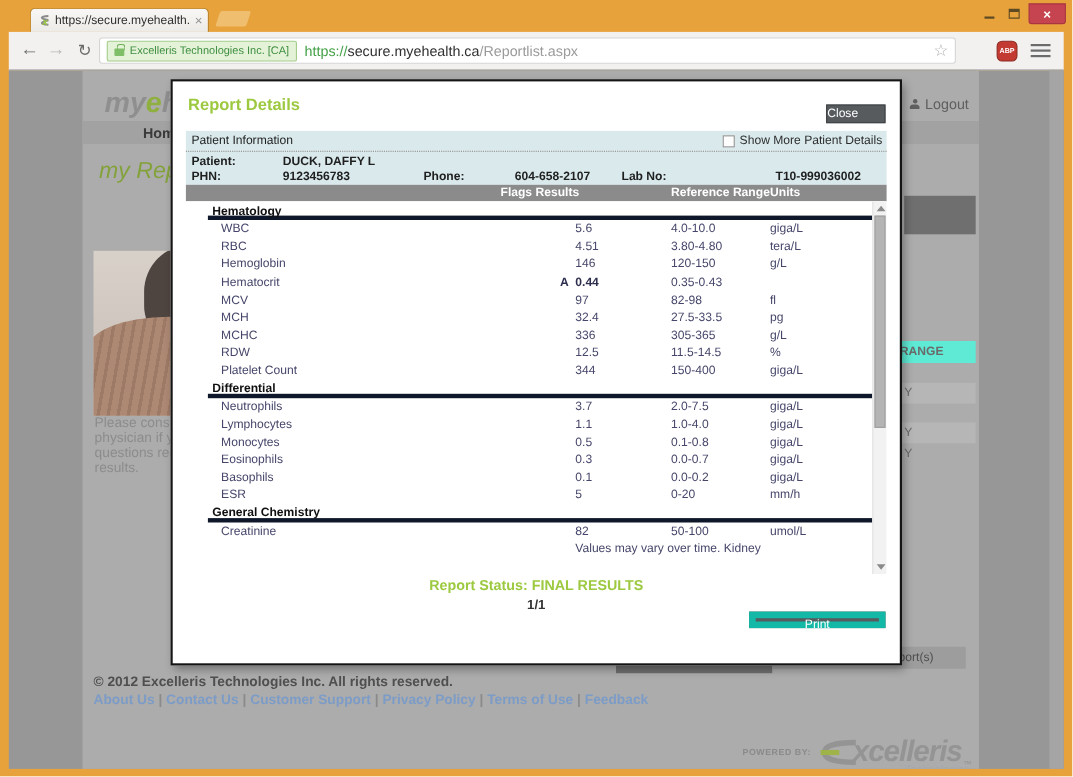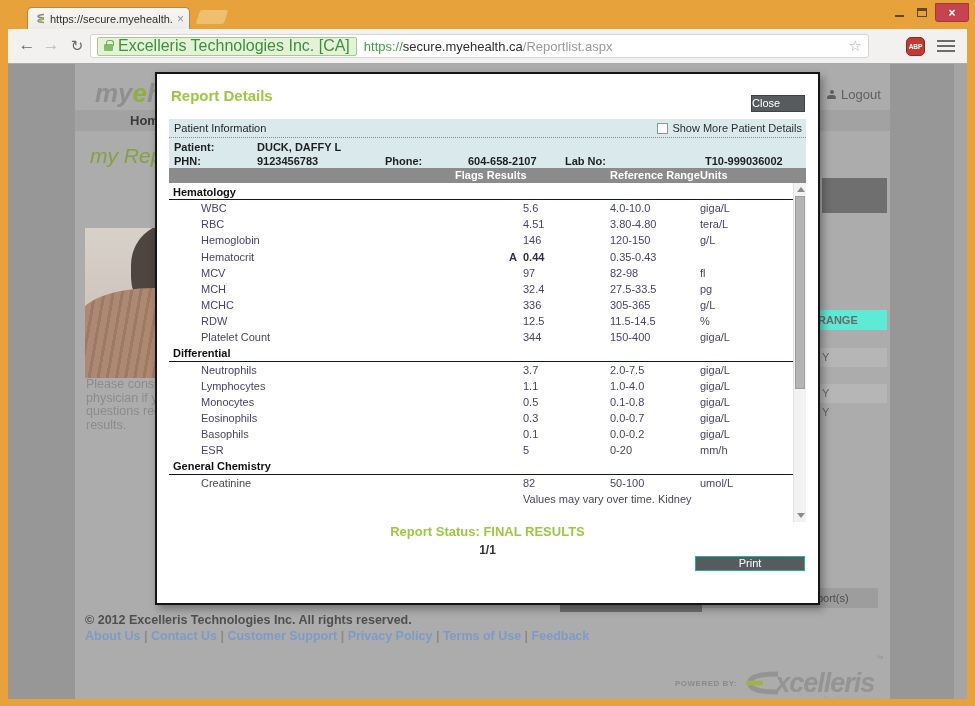--- a/index.html
+++ b/index.html
@@ -28,21 +28,21 @@
   .nav-back { left:8px; }
   .nav-fwd  { left:32px; color:#B9B9B9; }
   .nav-reload { left:58px; font-size:15px; top:8px; }
   .addr { position:absolute; left:82px; right:98px; top:5px; height:24px; background:#fff;
           border:1px solid #D5D5D5; border-radius:3px; display:flex; align-items:center; padding:0 6px; }
   .ev { background:#E4F2D7; border:1px solid #A3CC8B; border-radius:2px; height:19px;
         display:flex; align-items:center; gap:5px; padding:0 6px; }
   .lock { width:9px; height:7px; background:#7FBF68; border-radius:1px; position:relative; margin-top:3px; }
   .lock::before { content:""; position:absolute; left:1.5px; top:-4px; width:6px; height:5px;
                   border:1.5px solid #6FAF58; border-bottom:none; border-radius:3px 3px 0 0; }
-  .ev-text { font-size:16px; color:#3E8E41; }
+  .ev-text { font-size:10px; color:#3E8E41; }
   .url { font-size:13px; margin-left:7px; white-space:nowrap; }
   .u-scheme { color:#44A047; }
   .u-domain { color:#2F2F2F; }
   .u-path { color:#9A9A9A; }
   .star { margin-left:auto; font-size:15px; color:#AFAFAF; }
   .abp { position:absolute; right:42px; top:8px; width:19px; height:19px; background:#C23A31;
          border-radius:5px; color:#fff; font-size:6.5px; font-weight:bold; display:flex;
          align-items:center; justify-content:center; border:1px solid #8E2A23; }
   .menu-btn { position:absolute; right:12px; top:11px; width:18px; }
   .menu-btn i { display:block; height:2px; background:#6B6B6B; margin-bottom:3px; }
@@ -81,21 +81,21 @@
   .mini-cell.c3 { top:339px; background:transparent; }
   .dark-btn-bg { position:absolute; left:485px; top:526px; width:142px; height:22px; background:#6F6F6F; }
   .light-btn-bg { position:absolute; left:627px; top:524px; width:176px; height:20px; background:#9D9D9D;
                   font-size:11px; color:#4F4F4F; text-align:center; line-height:20px; white-space:nowrap; overflow:hidden; }
   .footer-links { position:absolute; left:10px; top:565px; font-size:12.5px; font-weight:bold; }
   .flink { color:#7C9CC7; }
   .fsep { color:#8A8A8A; }
   .copyright { position:absolute; left:10px; top:549px; font-size:12.5px; font-weight:bold; color:#4F4F4F;text-align:right; }
   .powered { position:absolute; left:600px; top:604px; display:flex; align-items:center; gap:8px; }
   .pw-label { font-size:8px; letter-spacing:0.5px; color:#8A8A8A; font-weight:bold; }
-  .brand { position:relative; display:flex; align-items:flex-start; }
+  .brand { position:relative; display:flex; align-items:flex-end; }
   .brand-name { font-size:27px; font-style:italic; font-weight:bold; color:#949494; margin-left:-6px; letter-spacing:-1px; }
   .brand-tm { font-size:8px; color:#949494; margin-left:1px; margin-top:-14px; }
   .brand-sub { position:absolute; right:2px; bottom:-7px; font-size:10px; color:#A3A8AC; }
 
   
   .modal { position:absolute; left:155px; top:72px; width:665px; height:533px; background:#fff;
            border:2px solid #151515; box-shadow:3px 4px 8px rgba(0,0,0,0.35); z-index:10; }
   .m-title { position:absolute; left:14px; top:13px; font-size:15px; font-weight:bold; color:#9CC93F; }
   .m-close { position:absolute; right:13px; top:21px; width:54px; height:17px; background:#575B5E;
              border:1px solid #3F4345; color:#fff; font-size:11px; line-height:15px; }
@@ -112,38 +112,38 @@
   .f-lab1 { left:5px; }   .f-val1 { left:88px; }
   .f-lab2 { left:216px; } .f-val2 { left:299px; }
   .f-lab3 { left:396px; } .f-val3 { left:516px;margin-left:20px; }
   .col-header { position:absolute; left:12px; right:12px; top:94px; height:15px; background:#8B8B8B; }
   .col-header span { position:absolute; color:#fff; font-size:11px; font-weight:bold; line-height:15px; white-space:nowrap; }
   .ch-flags { left:286px; } .ch-range { left:441px; } .ch-units { left:531px; }
   .results { position:absolute; left:12px; right:12px; top:109px; height:339px; background:#fff; overflow:hidden; }
   .rows { position:absolute; left:0; top:1px; right:13px; }
   .trow { position:relative; height:16.15px; font-size:11px; line-height:16px; }
   .trow span { position:absolute; white-space:nowrap; }
-  .trow.section { border-bottom:1px solid #0f172a; }
+  .trow.section { border-bottom:4px solid #0f172a;margin-left:20px; }
   .sec { left:4px; font-weight:bold; color:#101010; }
   .c-name  { left:32px; color:#46466B; }
   .c-flag  { left:280px; width:68px; text-align:right; color:#46466B; }
   .c-result{ left:354px; color:#46466B; }
   .c-range { left:441px; color:#46466B; }
   .c-units { left:531px; color:#46466B; }
   .c-note  { left:354px; color:#46466B; }
   .boldrow .c-flag, .boldrow .c-result { font-weight:bold; color:#2E2E4E; }
   .vscroll { position:absolute; right:0; top:0; bottom:0; width:13px; background:#F2F2F2; border-left:1px solid #E2E2E2; }
   .v-up, .v-down { position:absolute; left:3px; width:0; height:0; border-left:4px solid transparent; border-right:4px solid transparent; }
   .v-up   { top:4px; border-bottom:5px solid #8A8A8A; }
   .v-down { bottom:4px; border-top:5px solid #8A8A8A; }
   .v-thumb { position:absolute; left:1px; right:1px; top:13px; height:193px; background:#B4B4B4; border:1px solid #9E9E9E; }
   .m-status { position:absolute; left:0; right:0; top:450px; text-align:center; font-size:13px; font-weight:bold; color:#9CC93F; }
   .m-page { position:absolute; left:0; right:0; top:469px; text-align:center; font-size:12px; font-weight:bold; color:#333; }
-  .m-print { position:absolute; right:13px; top:482px; width:110px; height:15px; background:#575B5E;
-             border:1px solid #14b8a6; color:#fff; font-size:11px; text-align:center; line-height:13px; }
+  .m-print { position:absolute; right:13px; top:482px; width:124px; height:15px; background:#575B5E;
+             border:6px solid #14b8a6; color:#fff; font-size:11px; text-align:center; line-height:13px; }
 </style>
 </head>
 <body>
 
 <div id="screen">
 
   <div class="tab">
     <svg width="13" height="13" viewBox="0 0 13 13">
       <path d="M11 2.5 C3.5 3 2.5 5 11 6.2" fill="none" stroke="#8A8A8A" stroke-width="1.7"></path>
       <path d="M11 10.5 C3.5 10 2.5 8 11 6.8" fill="none" stroke="#8A8A8A" stroke-width="1.7"></path>

